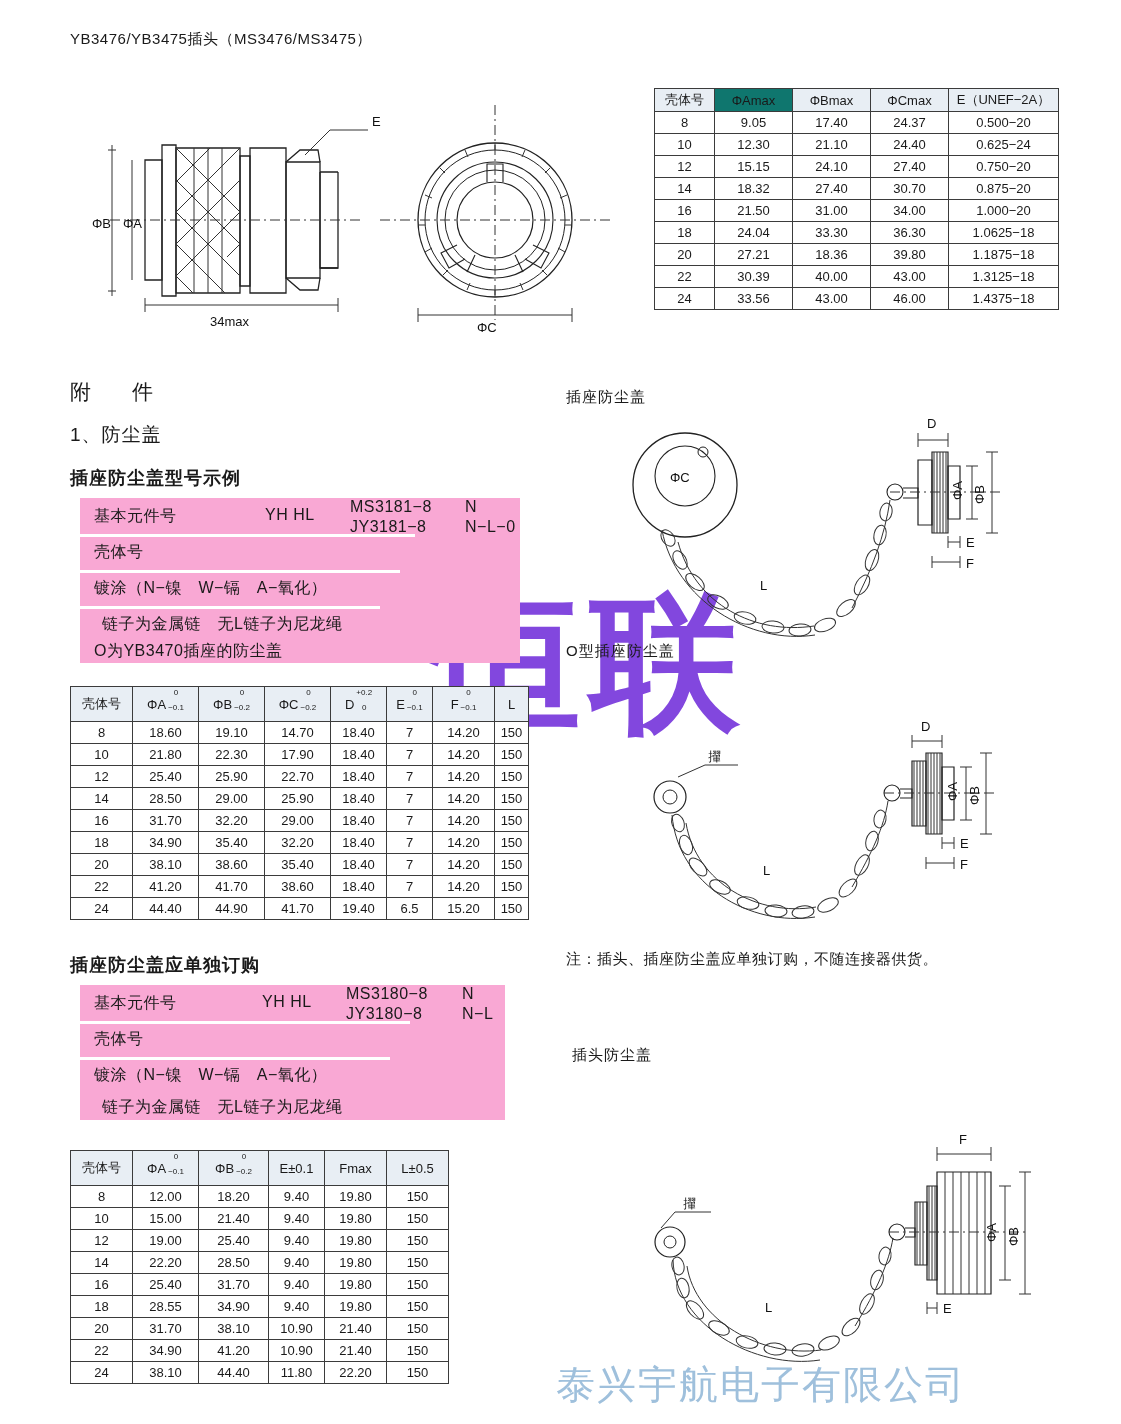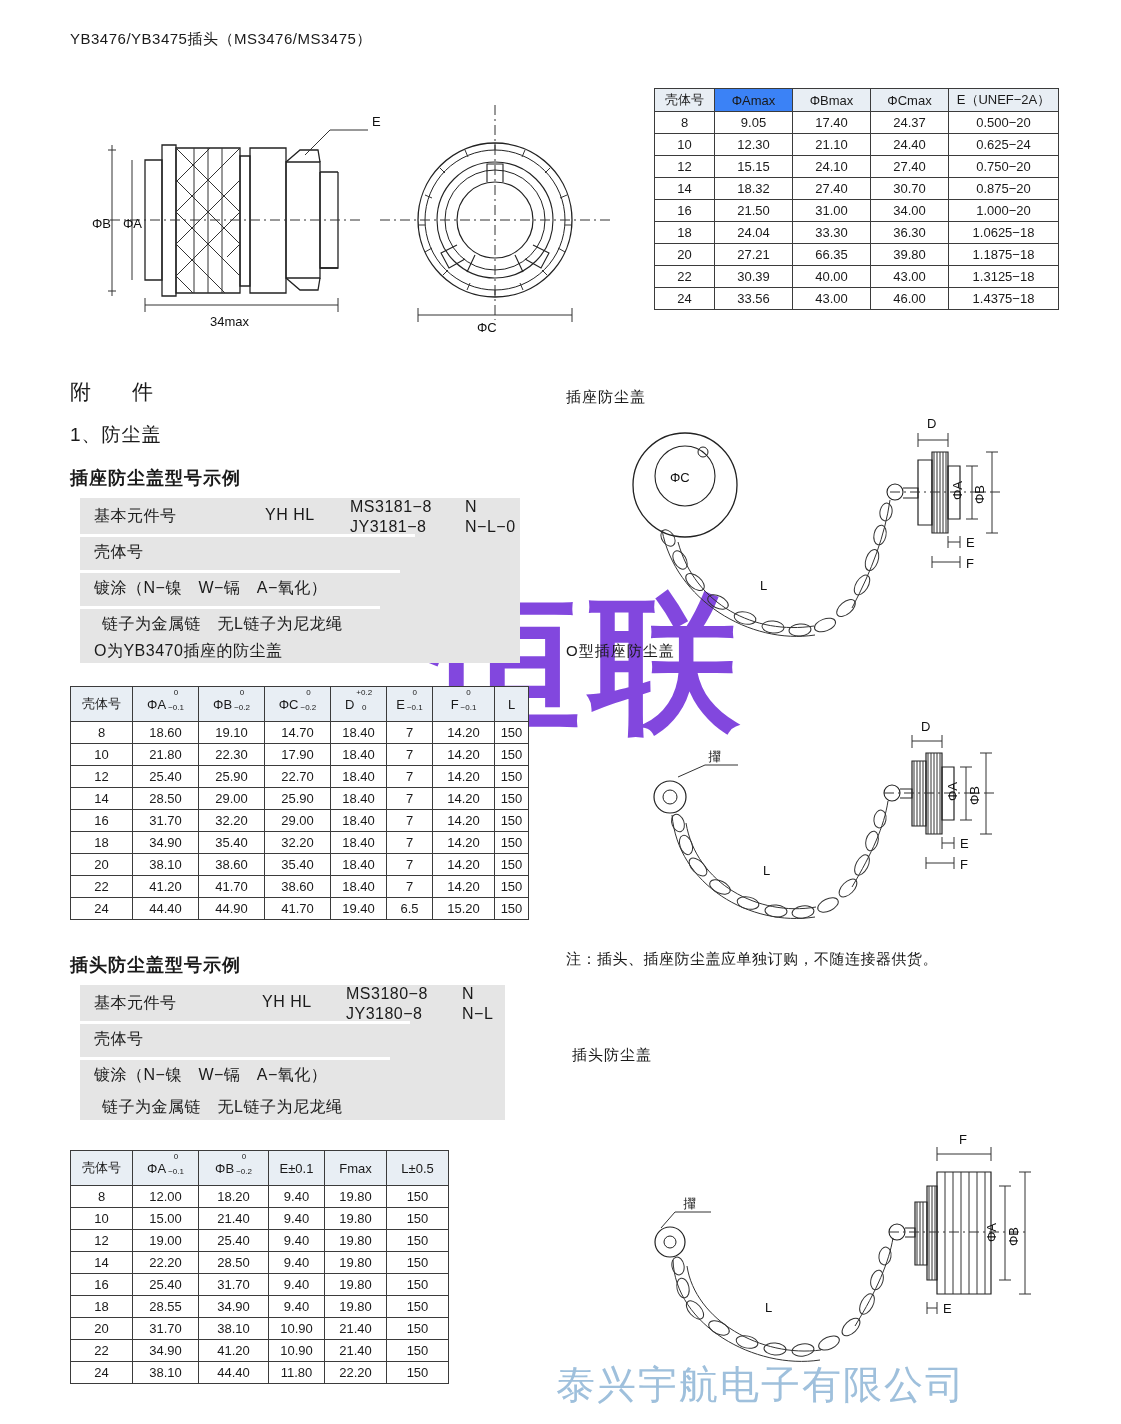--- a/index.html
+++ b/index.html
@@ -92,21 +92,21 @@
   #tbl-ct td:nth-child(4){ width: 56px; }
   #tbl-ct td:nth-child(5){ width: 62px; }
   #tbl-ct td:nth-child(6){ width: 62px; }
 
   .sup { font-size: 8px; line-height: 8px; display: inline-block; vertical-align: top; text-align: left; }
   .supwrap { display: inline-block; vertical-align: middle; }
 
   
   .codebox {
     position: absolute; z-index: 3;
-    background: #e5e5e5;
+    background: #f9a8d4;
     border: none;
   }
   #codebox-cz { left: 80px; top: 498px; width: 440px; height: 165px; }
   #codebox-ct { left: 80px; top: 985px; width: 425px; height: 135px; }
   .codebox .row { position: absolute; white-space: nowrap; font-size: 16px; }
   .cb-white {
     position: absolute; background: #ffffff;
   }
 
   .mono { font-family: "Liberation Sans", sans-serif; letter-spacing: .5px; }
@@ -215,21 +215,21 @@
         </g>
         <text class="lbl" x="82" y="212">ΦC</text>
       </g>
     </svg>
   </div>
 
   <table class="grid" id="tbl-shell">
     <tbody id="tbl-shell-body">
         <tr>
           <td style="background: rgb(232, 238, 244);">壳体号</td>
-          <td style="background: #3b82f6;">ΦAmax</td>
+          <td style="background: #0f766e;">ΦAmax</td>
           <td style="background: rgb(232, 238, 244);">ΦBmax</td>
           <td style="background: rgb(232, 238, 244); margin-top: 8px;">ΦCmax</td>
           <td style="background: rgb(232, 238, 244);">E（UNEF−2A）</td>
         </tr>
         <tr>
           <td>8</td>
           <td>9.05</td>
           <td>17.40</td>
           <td>24.37</td>
           <td>0.500−20</td>
@@ -265,21 +265,21 @@
         <tr>
           <td>18</td>
           <td>24.04</td>
           <td>33.30</td>
           <td>36.30</td>
           <td>1.0625−18</td>
         </tr>
         <tr>
           <td>20</td>
           <td>27.21</td>
-          <td>66.35</td>
+          <td>18.36</td>
           <td>39.80</td>
           <td>1.1875−18</td>
         </tr>
         <tr>
           <td>22</td>
           <td>30.39</td>
           <td>40.00</td>
           <td>43.00</td>
           <td>1.3125−18</td>
         </tr>
@@ -289,21 +289,21 @@
           <td>43.00</td>
           <td>46.00</td>
           <td>1.4375−18</td>
         </tr>
       </tbody>
   </table>
 
   <div class="txt s-fujian">附　件</div>
   <div class="txt s-1fcg">1、防尘盖</div>
   <div class="txt s-cz-ex">插座防尘盖型号示例</div>
-  <div class="txt s-ct-ex">插头防尘盖型号示例</div>
+  <div class="txt s-ct-ex">插座防尘盖应单独订购</div>
   <div class="txt s-cz-cap">插座防尘盖</div>
   <div class="txt s-o-cap">O型插座防尘盖</div>
   <div class="txt s-note">注：插头、插座防尘盖应单独订购，不随连接器供货。</div>
   <div class="txt s-ct-cap">插头防尘盖</div>
 
   <div class="codebox" id="codebox-cz">
     <div class="cb-white" style="left:0; top:36px; width:335px; height:3px;"></div>
     <div class="cb-white" style="left:0; top:72px; width:320px; height:3px;"></div>
     <div class="cb-white" style="left:0; top:108px; width:300px; height:3px;"></div>
     <div class="row mono" style="left:14px; top:8px;">基本元件号</div>

